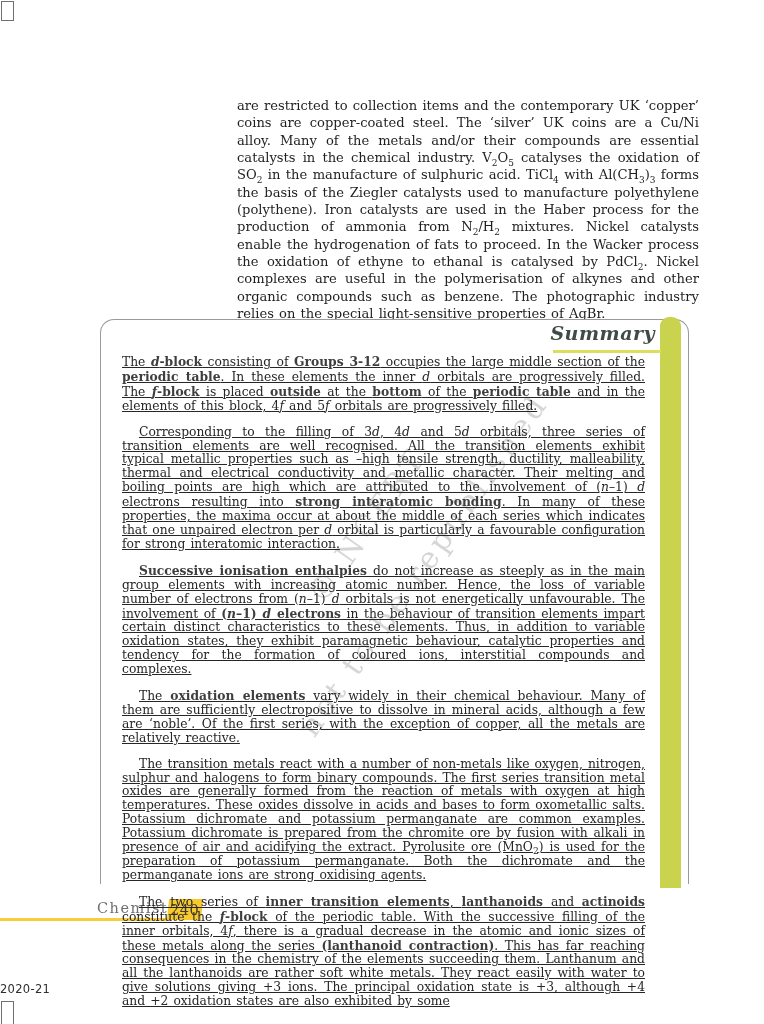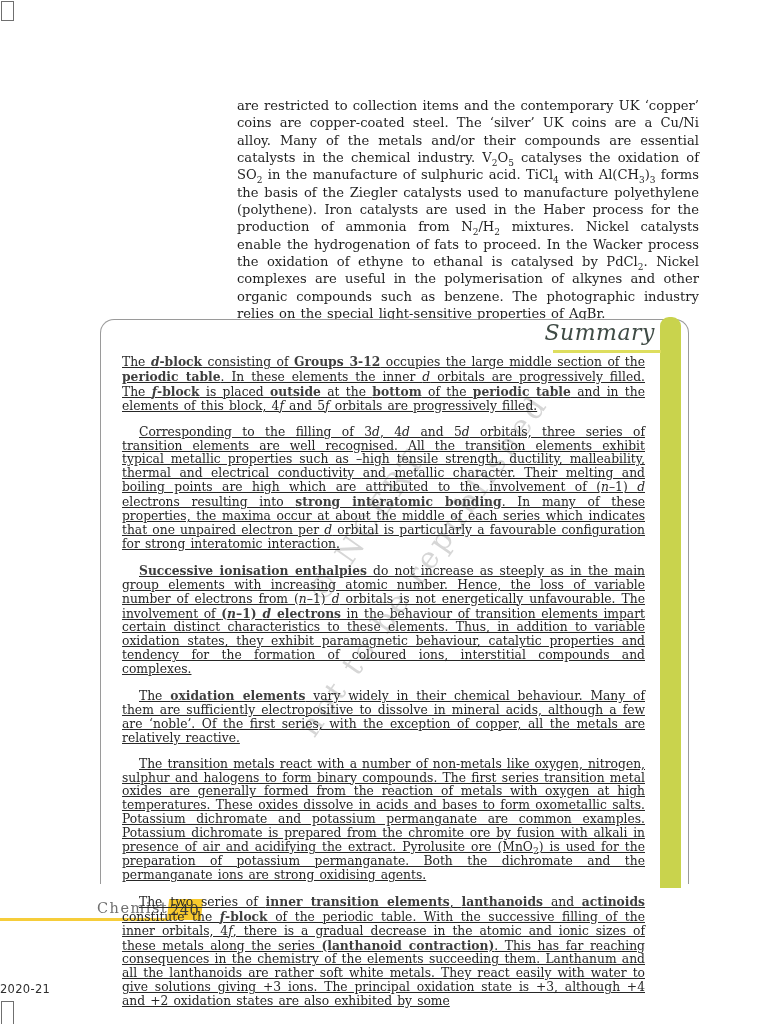--- a/index.html
+++ b/index.html
@@ -40,22 +40,22 @@
     background:#fff;
   }
   .accent-bar{
     position:absolute;left:660px;top:317px;width:21px;height:571px;
     background:var(--accent-green);
     border-radius:9px 9px 0 0;
   }
   .summary-title{
     position:absolute;top:318px;right:109px;
     font-family:"DejaVu Serif", serif;
-    font-style:italic;font-weight:400;
-    font-size:22px;line-height:30px;color:#3F4B45;
+    font-style:italic;font-weight:700;
+    font-size:19px;line-height:30px;color:#3F4B45;
     letter-spacing:0.5px;
     margin-left:21px;
   }
   .title-underline{
     position:absolute;left:553px;top:350px;width:108px;height:3px;
     background:var(--underline-yellow);
   }
   .scontent{
     position:absolute;left:122px;top:355px;width:523px;
     font-size:12.3px;line-height:13.9px;

